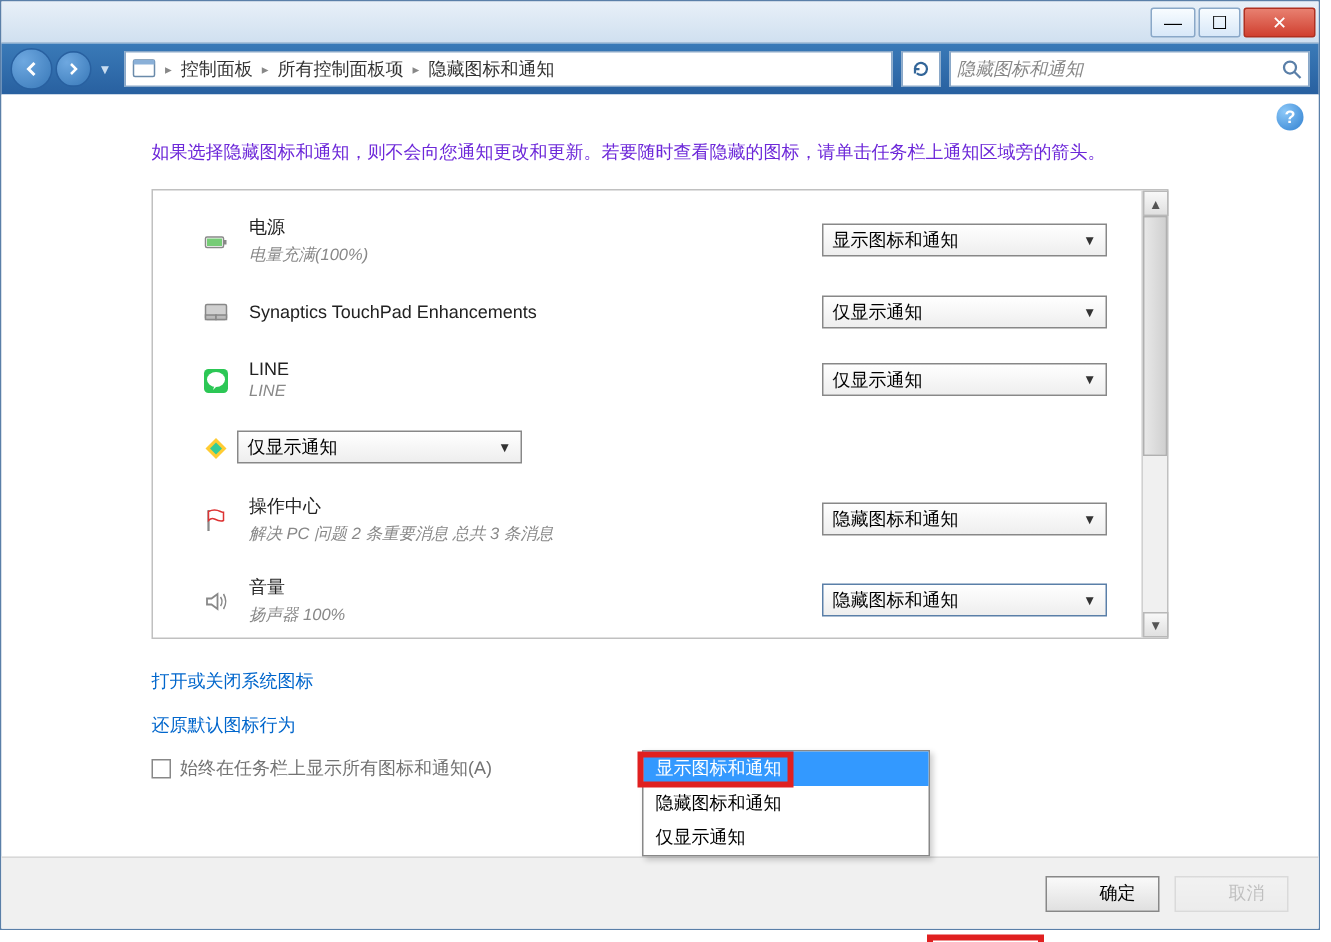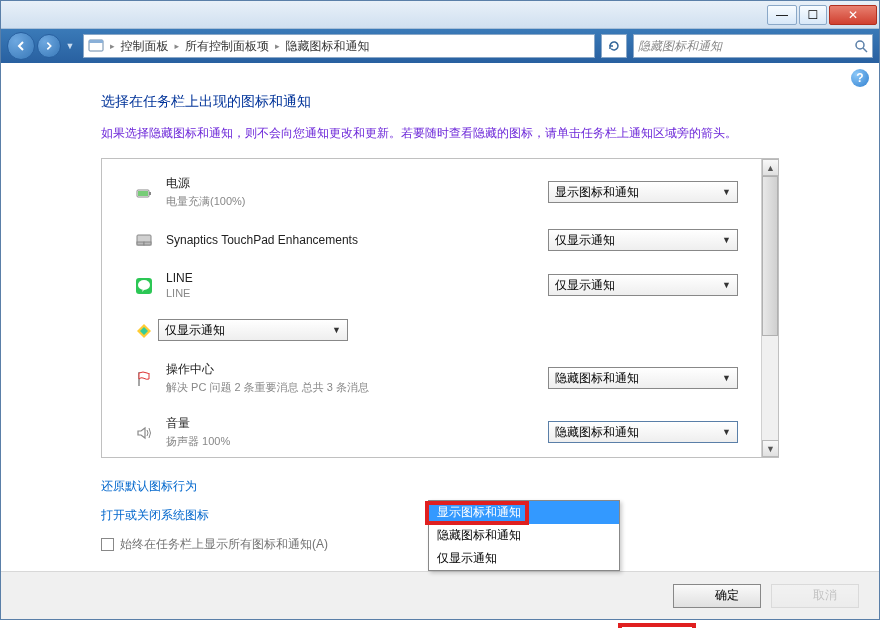--- a/index.html
+++ b/index.html
@@ -40,21 +40,21 @@
 .scrollbar { position: absolute; right: 0; top: 0; bottom: 0; width: 17px; background: #f0f0f0; border-left: 1px solid #d0d0d0; }
 .sb-btn { width: 17px; height: 17px; background: linear-gradient(#f8f8f8, #e0e0e0); border: 1px solid #b8b8b8; display: flex; align-items: center; justify-content: center; font-size: 9px; color: #555; cursor: pointer; }
 .sb-btn.down { position: absolute; bottom: 0; }
 .sb-thumb { position: absolute; top: 17px; left: 0; right: 0; height: 160px; background: linear-gradient(90deg, #e8e8e8, #d0d0d0); border: 1px solid #b0b0b0; cursor: pointer; }
 
 .icon-row { display: flex; align-items: center; padding: 6px 0 14px 0; }
 .icon-col { width: 28px; display: flex; justify-content: center; padding-top: 2px; }
 .icon-img { width: 18px; height: 18px; }
 .info-col { flex: 1; padding-left: 8px; }
 .icon-name { font-size: 12px; color: #222; }
-.icon-detail { font-size: 11px; color: #888; margin-top: 2px; }
+.icon-detail { font-size: 11px; color: #888; font-style: italic; margin-top: 2px; }
 .select-col { width: 200px; }
 .select-box { width: 190px; height: 22px; border: 1px solid #888; background: linear-gradient(#fff, #eee); display: flex; align-items: center; padding: 0 6px; font-size: 12px; cursor: pointer; position: relative; }
 .select-box .dd-arrow { margin-left: auto; font-size: 9px; color: #333; }
 .select-box.open { border-color: #5a7fa8; }
 
 
 .dropdown { position: absolute; left: 427px; top: 437px; width: 192px; background: #fff; border: 1px solid #888; z-index: 10; box-shadow: 2px 2px 4px rgba(0,0,0,0.2); }
 .dd-item { padding: 3px 8px; font-size: 12px; cursor: pointer; }
 .dd-item.sel { background: #3399ff; color: #fff; }
 
@@ -64,21 +64,21 @@
 .red2 { left: 617px; top: 560px; width: 78px; height: 48px; }
 
 .links { margin-top: 20px; }
 .link { color: #0066cc; font-size: 12px; margin-bottom: 12px; cursor: pointer; }
 .checkbox-row { display: flex; align-items: center; gap: 6px; margin-top: 8px; }
 .checkbox { width: 13px; height: 13px; border: 1px solid #888; background: #fff; cursor: pointer; }
 .cb-label { font-size: 12px; color: #737373; }
 
 
 .bottombar { position: absolute; bottom: 0; left: 0; right: 0; height: 48px; background: #f0f0f0; border-top: 1px solid #d8d8d8; display: flex; align-items: center; justify-content: flex-end; padding: 0 20px; gap: 10px; }
-.btn { width: 88px; height: 24px; border: 1px solid #888; background: linear-gradient(#fafafa, #e0e0e0); font-size: 12px; display: flex; align-items: center; justify-content: center; cursor: pointer; padding-left: 20px; }
+.btn { width: 76px; height: 24px; border: 1px solid #888; background: linear-gradient(#fafafa, #e0e0e0); font-size: 12px; display: flex; align-items: center; justify-content: center; cursor: pointer; padding-left: 20px; }
 .btn.ghost { opacity: 0.2; }
 
 
 svg { display: block; }
 </style>
 </head>
 <body>
 
 <div class="window">
 
@@ -132,21 +132,20 @@
             <line x1="9" y1="9" x2="13" y2="13" stroke="#5a7fa8" stroke-width="1.5"></line>
           </svg>
       </span>
     </div>
   </div>
 
   <div class="content">
     <div class="help-icon">?</div>
 
     <div class="main">
-      <h2 class="heading">选择在任务栏上出现的图标和通知</h2>
       <p class="subtext">如果选择隐藏图标和通知，则不会向您通知更改和更新。若要随时查看隐藏的图标，请单击任务栏上通知区域旁的箭头。</p>
 
       <div class="icons-panel">
         <div class="icons-scroll" id="rows-container">
             <div class="icon-row">
               <div class="icon-col">
                 <svg class="icon-img" viewBox="0 0 18 18">
                   <rect x="2" y="6" width="12" height="7" rx="1" fill="none" stroke="#888"></rect>
                   <rect x="14" y="8" width="2" height="3" fill="#888"></rect>
                   <rect x="3" y="7" width="10" height="5" fill="#7c7"></rect>
@@ -253,22 +252,22 @@
             </div>
           </div>
         <div class="scrollbar">
           <div class="sb-btn">▲</div>
           <div class="sb-thumb"></div>
           <div class="sb-btn down">▼</div>
         </div>
       </div>
 
       <div class="links">
+        <div class="link">打开或关闭系统图标</div>
         <div class="link">还原默认图标行为</div>
-        <div class="link">打开或关闭系统图标</div>
         <div class="checkbox-row">
           <div class="checkbox"></div>
           <span class="cb-label">始终在任务栏上显示所有图标和通知(A)</span>
         </div>
       </div>
     </div>
 
     <div class="dropdown">
       <div class="dd-item sel">显示图标和通知</div>
       <div class="dd-item">隐藏图标和通知</div>

